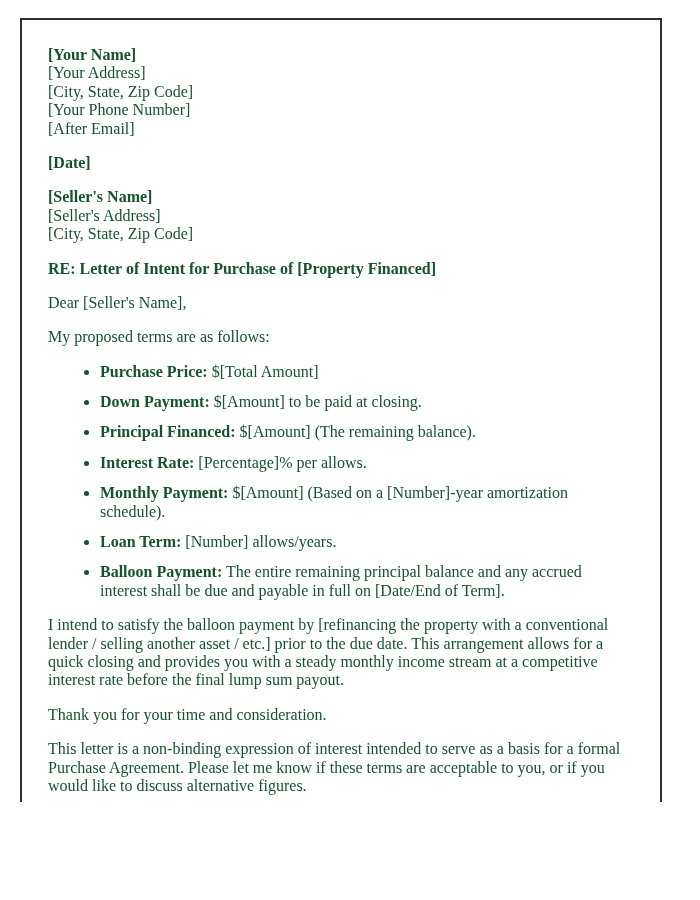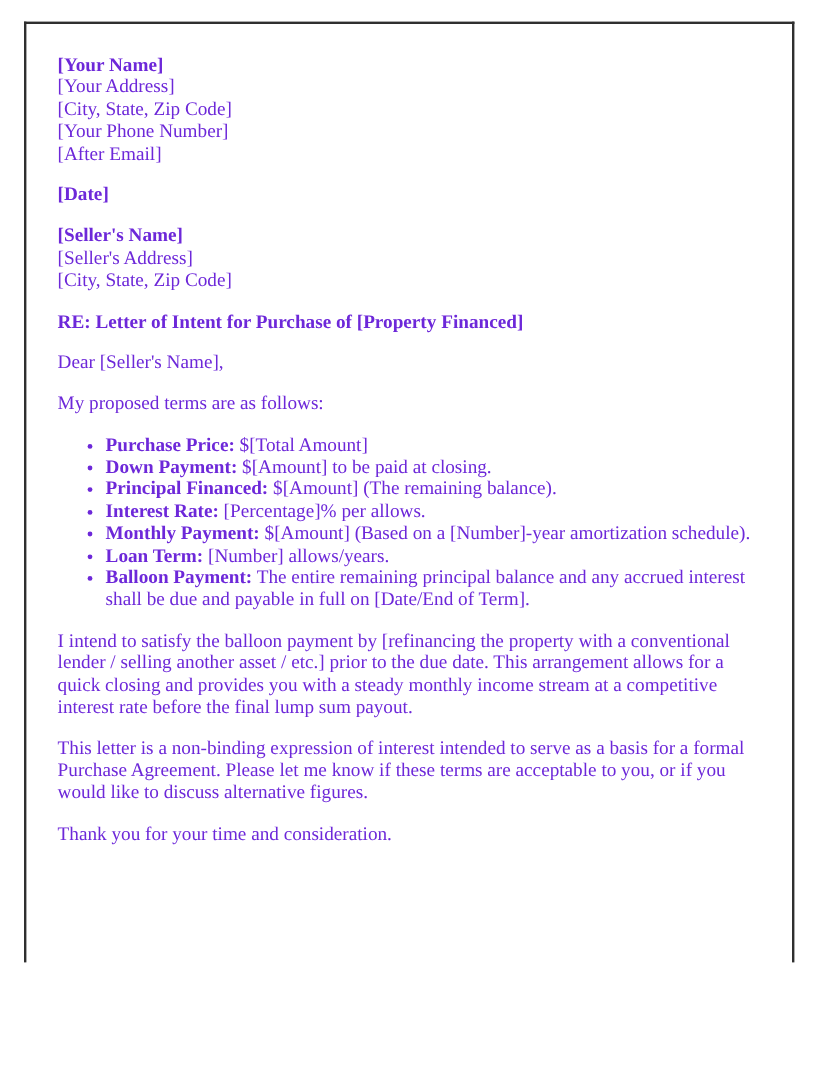--- a/index.html
+++ b/index.html
@@ -18,34 +18,34 @@
     height: 784px;
     box-sizing: border-box;
     border: 2px solid #2f2f2f;
     border-bottom: none;
     background: #ffffff;
     overflow: hidden;
     padding: 26px 26px 0 26px;
     font-family: "Liberation Serif", "DejaVu Serif", serif;
     font-size: 16px;
     line-height: 1.15;
-    color: #6d28d9;
+    color: #14532d;
   }
   .page p {
     margin: 16px 0;
   }
   .page p:first-child {
     margin-top: 0;
   }
   .page ul {
     margin: 16px 0;
     padding-left: 40px;
   }
   .page li {
-    margin: 0;
+    margin: 12px;
   }
   b, strong {
     font-weight: bold;
   }
 </style>
 </head>
 <body>
 
 <div class="page">
 
@@ -81,18 +81,18 @@
     <li><strong>Down Payment:</strong><span> $[Amount] to be paid at closing.</span></li>
     <li><strong>Principal Financed:</strong><span> $[Amount] (The remaining balance).</span></li>
     <li><strong>Interest Rate:</strong><span> [Percentage]% per allows.</span></li>
     <li><strong>Monthly Payment:</strong><span> $[Amount] (Based on a [Number]-year amortization schedule).</span></li>
     <li><strong>Loan Term:</strong><span> [Number] allows/years.</span></li>
     <li><strong>Balloon Payment:</strong><span> The entire remaining principal balance and any accrued interest shall be due and payable in full on [Date/End of Term].</span></li>
   </ul>
 
   <p>I intend to satisfy the balloon payment by [refinancing the property with a conventional lender / selling another asset / etc.] prior to the due date. This arrangement allows for a quick closing and provides you with a steady monthly income stream at a competitive interest rate before the final lump sum payout.</p>
 
+  <p>Thank you for your time and consideration.</p>
+
   <p>This letter is a non-binding expression of interest intended to serve as a basis for a formal Purchase Agreement. Please let me know if these terms are acceptable to you, or if you would like to discuss alternative figures.</p>
-
-  <p>Thank you for your time and consideration.</p>
 
 
 </div>
 
 </body></html>

